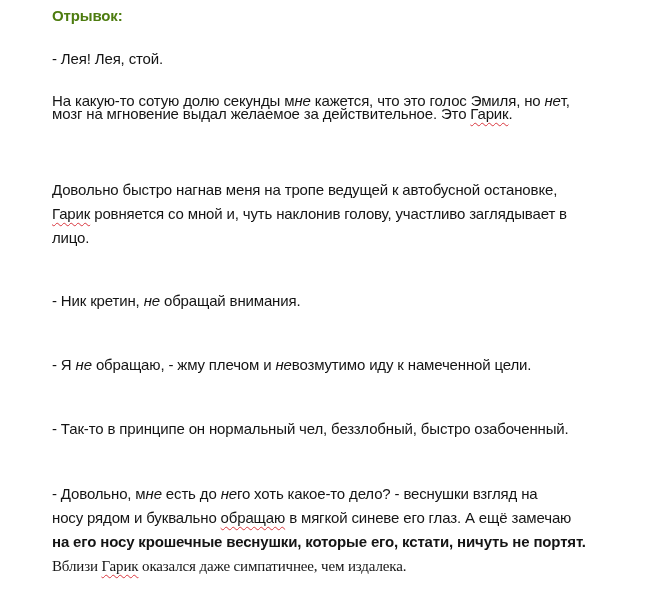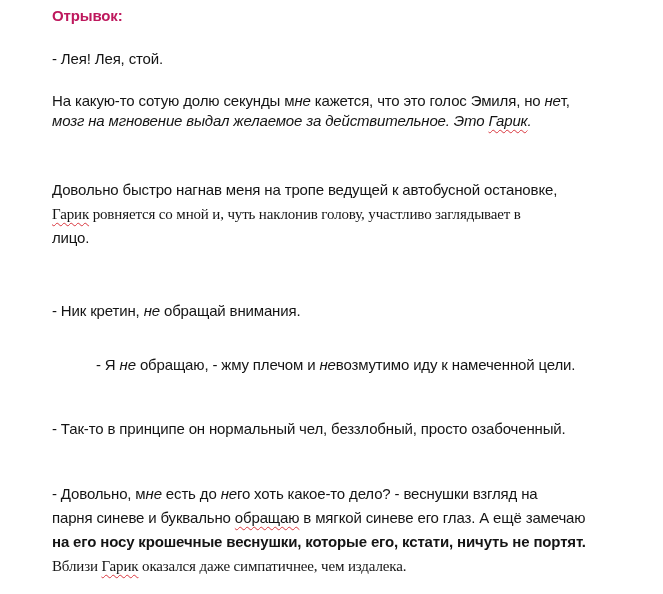--- a/index.html
+++ b/index.html
@@ -1,35 +1,35 @@
 <!DOCTYPE html>
 <html><head>
 <meta charset="utf-8">
 <style>
   html, body { margin:0; padding:0; background:#ffffff; }
   body { width:663px; height:594px; overflow:hidden; position:relative;
          font-family:"Liberation Sans", sans-serif; color:#141414; font-size:15px; }
   .line { position:absolute; left:52px; white-space:nowrap; line-height:20px; letter-spacing:-0.15px; }
-  .title { font-weight:bold; color:#be185d; }
+  .title { font-weight:bold; color:#4d7c0f; }
   .it { font-style:italic; }
   .sp { text-decoration: underline wavy #d9363e; text-decoration-thickness:1px; text-underline-offset:3px; }
 </style>
 </head>
 <body>
 
 <div>
   <div class="line title" style="top:6px">Отрывок:</div>
   <div id="lines">
       <div class="line" style="top: 49px;"><span> - Лея! Лея, стой.</span></div>
       <div class="line" style="top: 91px;"><span>На какую-то сотую долю секунды м</span><span class="it">не</span><span> кажется, что это голос Эмиля, но </span><span class="it">не</span><span>т,</span></div>
-      <div class="line" style="top: 111px; font-style: italic;"><span>мозг на мгновение выдал желаемое за действительное. Это </span><span class="sp">Гарик</span><span>.</span></div>
+      <div class="line" style="top: 104px;"><span>мозг на мгновение выдал желаемое за действительное. Это </span><span class="sp">Гарик</span><span>.</span></div>
       <div class="line" style="top: 180px;"><span>Довольно быстро нагнав меня на тропе ведущей к автобусной остановке,</span></div>
-      <div class="line" style="top: 204px; font-family: Liberation Serif, serif;"><span class="sp">Гарик</span><span> ровняется со мной и, чуть наклонив голову, участливо заглядывает в</span></div>
+      <div class="line" style="top: 204px;"><span class="sp">Гарик</span><span> ровняется со мной и, чуть наклонив голову, участливо заглядывает в</span></div>
       <div class="line" style="top: 228px;"><span>лицо.</span></div>
-      <div class="line" style="top: 301px;"><span>- Ник кретин, </span><span class="it">не</span><span> обращай внимания.</span></div>
-      <div class="line" style="top: 355px; margin-left: 44px;"><span>- Я </span><span class="it">не</span><span> обращаю, - жму плечом и </span><span class="it">не</span><span>возмутимо иду к намеченной цели.</span></div>
-      <div class="line" style="top: 419px;"><span>- Так-то в принципе он нормальный чел, беззлобный, просто озабоченный.</span></div>
+      <div class="line" style="top: 291px;"><span>- Ник кретин, </span><span class="it">не</span><span> обращай внимания.</span></div>
+      <div class="line" style="top: 355px;"><span>- Я </span><span class="it">не</span><span> обращаю, - жму плечом и </span><span class="it">не</span><span>возмутимо иду к намеченной цели.</span></div>
+      <div class="line" style="top: 419px;"><span>- Так-то в принципе он нормальный чел, беззлобный, быстро озабоченный.</span></div>
       <div class="line" style="top: 484px;"><span>- Довольно, м</span><span class="it">не</span><span> есть до </span><span class="it">не</span><span>го хоть какое-то дело? - веснушки взгляд на</span></div>
-      <div class="line" style="top: 508px;"><span>парня синеве и буквально </span><span class="sp">обращаю</span><span> в мягкой синеве его глаз. А ещё замечаю</span></div>
+      <div class="line" style="top: 508px;"><span>носу рядом и буквально </span><span class="sp">обращаю</span><span> в мягкой синеве его глаз. А ещё замечаю</span></div>
       <div class="line" style="top: 532px; font-weight: bold;"><span>на его носу крошечные веснушки, которые его, кстати, ничуть не портят.</span></div>
       <div class="line" style="top: 556px; font-family: Liberation Serif, serif;"><span>Вблизи </span><span class="sp">Гарик</span><span> оказался даже симпатичнее, чем издалека.</span></div>
     </div>
 </div>
 
 </body></html>

